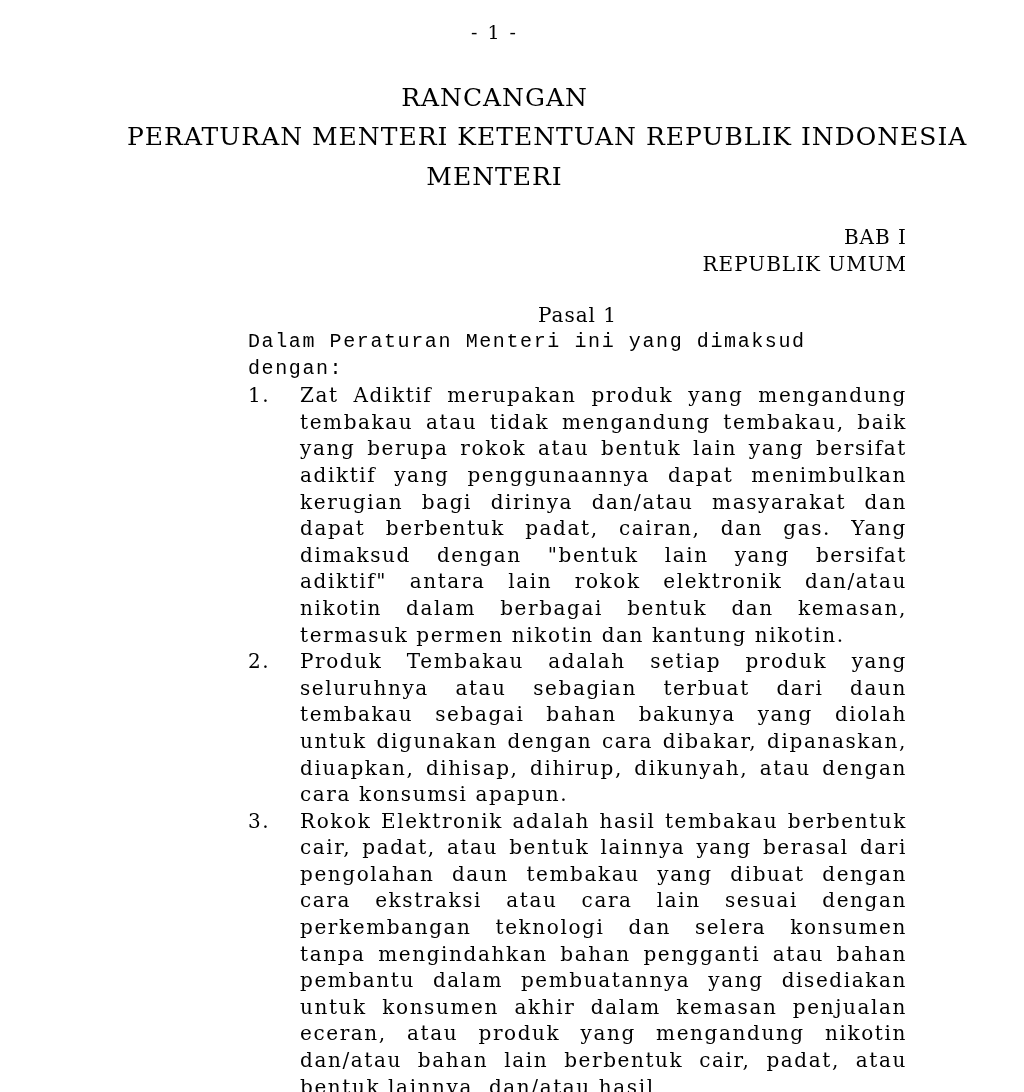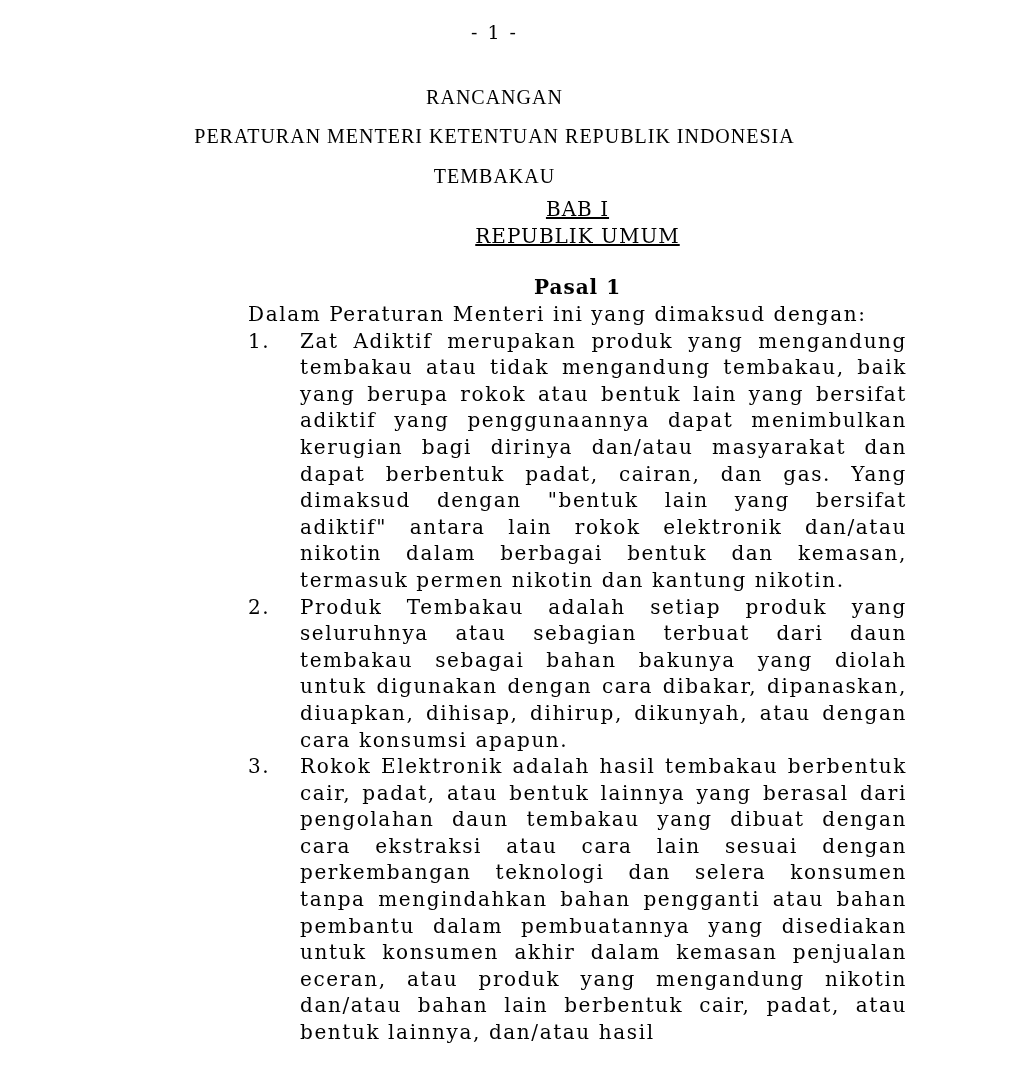--- a/index.html
+++ b/index.html
@@ -25,47 +25,46 @@
   .pagenum {
     padding-top: 22px;
     font-size: 19px;
     line-height: 20px;
     letter-spacing: 2px;
   }
   .title-block {
     margin-top: 36px;
   }
   .title-line {
-    font-size: 20px;
+    font-size: 25px;
     line-height: 39.4px;
     letter-spacing: 1px;
     white-space: nowrap;
-    font-family: Liberation Serif, serif;
   }
   
   .content {
     margin-left: 248px;
     width: 659px;
     font-size: 20px;
     line-height: 26.6px;
     letter-spacing: 1.6px;
   }
   .chapter {
-    text-align: center;
+    margin-top: 28px;
+    text-align: right;
     letter-spacing: 1px;
-    text-decoration: underline;
   }
   .pasal-heading {
     margin-top: 25px;
     text-align: center;
     letter-spacing: 1px;
-    font-weight: bold;
   }
   .intro {
     text-align: left;
+    font-family: Liberation Mono, monospace;
   }
   .oli {
     display: flex;
     align-items: flex-start;
   }
   .oli .num {
     flex: 0 0 52px;
     text-align: left;
   }
   .oli .txt {
@@ -77,21 +76,21 @@
 <body>
 
 <div class="page">
 
   <div class="header-block">
     <div class="pagenum">- 1 -</div>
 
     <div class="title-block">
       <div class="title-line">RANCANGAN</div>
       <div class="title-line">PERATURAN MENTERI KETENTUAN REPUBLIK INDONESIA</div>
-      <div class="title-line">TEMBAKAU</div>
+      <div class="title-line">MENTERI</div>
     </div>
   </div>
 
   <div class="content">
 
     <div class="chapter">
       <div>BAB I</div>
       <div>REPUBLIK UMUM</div>
     </div>
 

